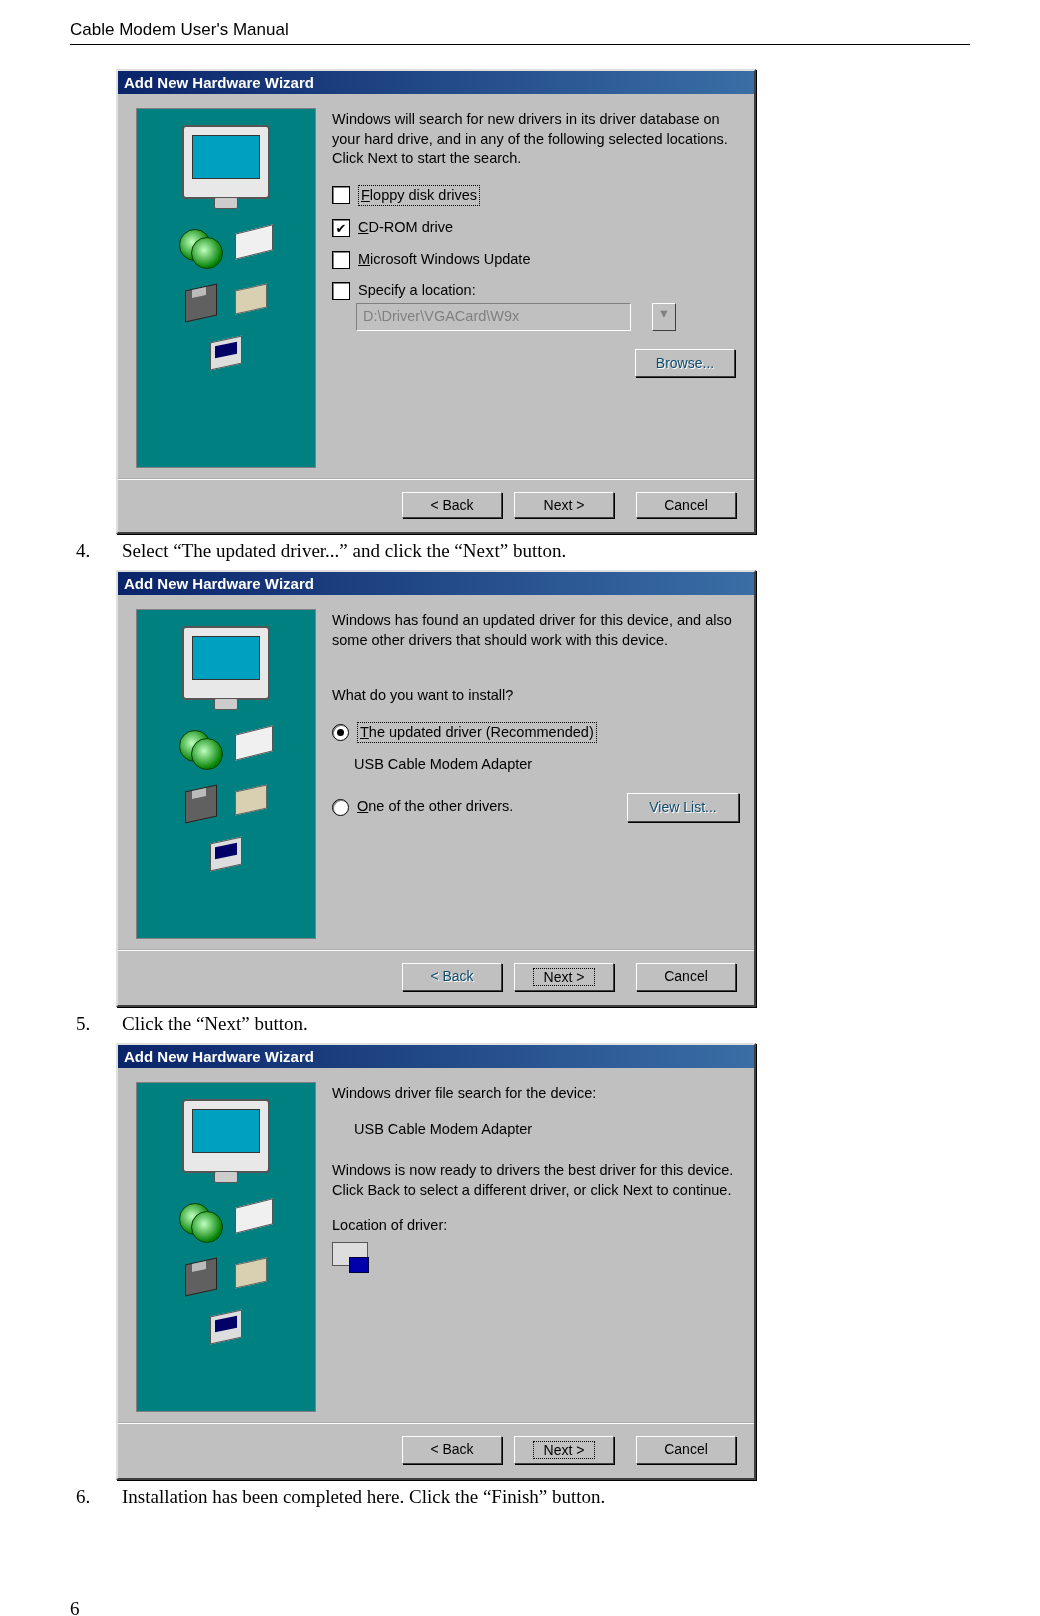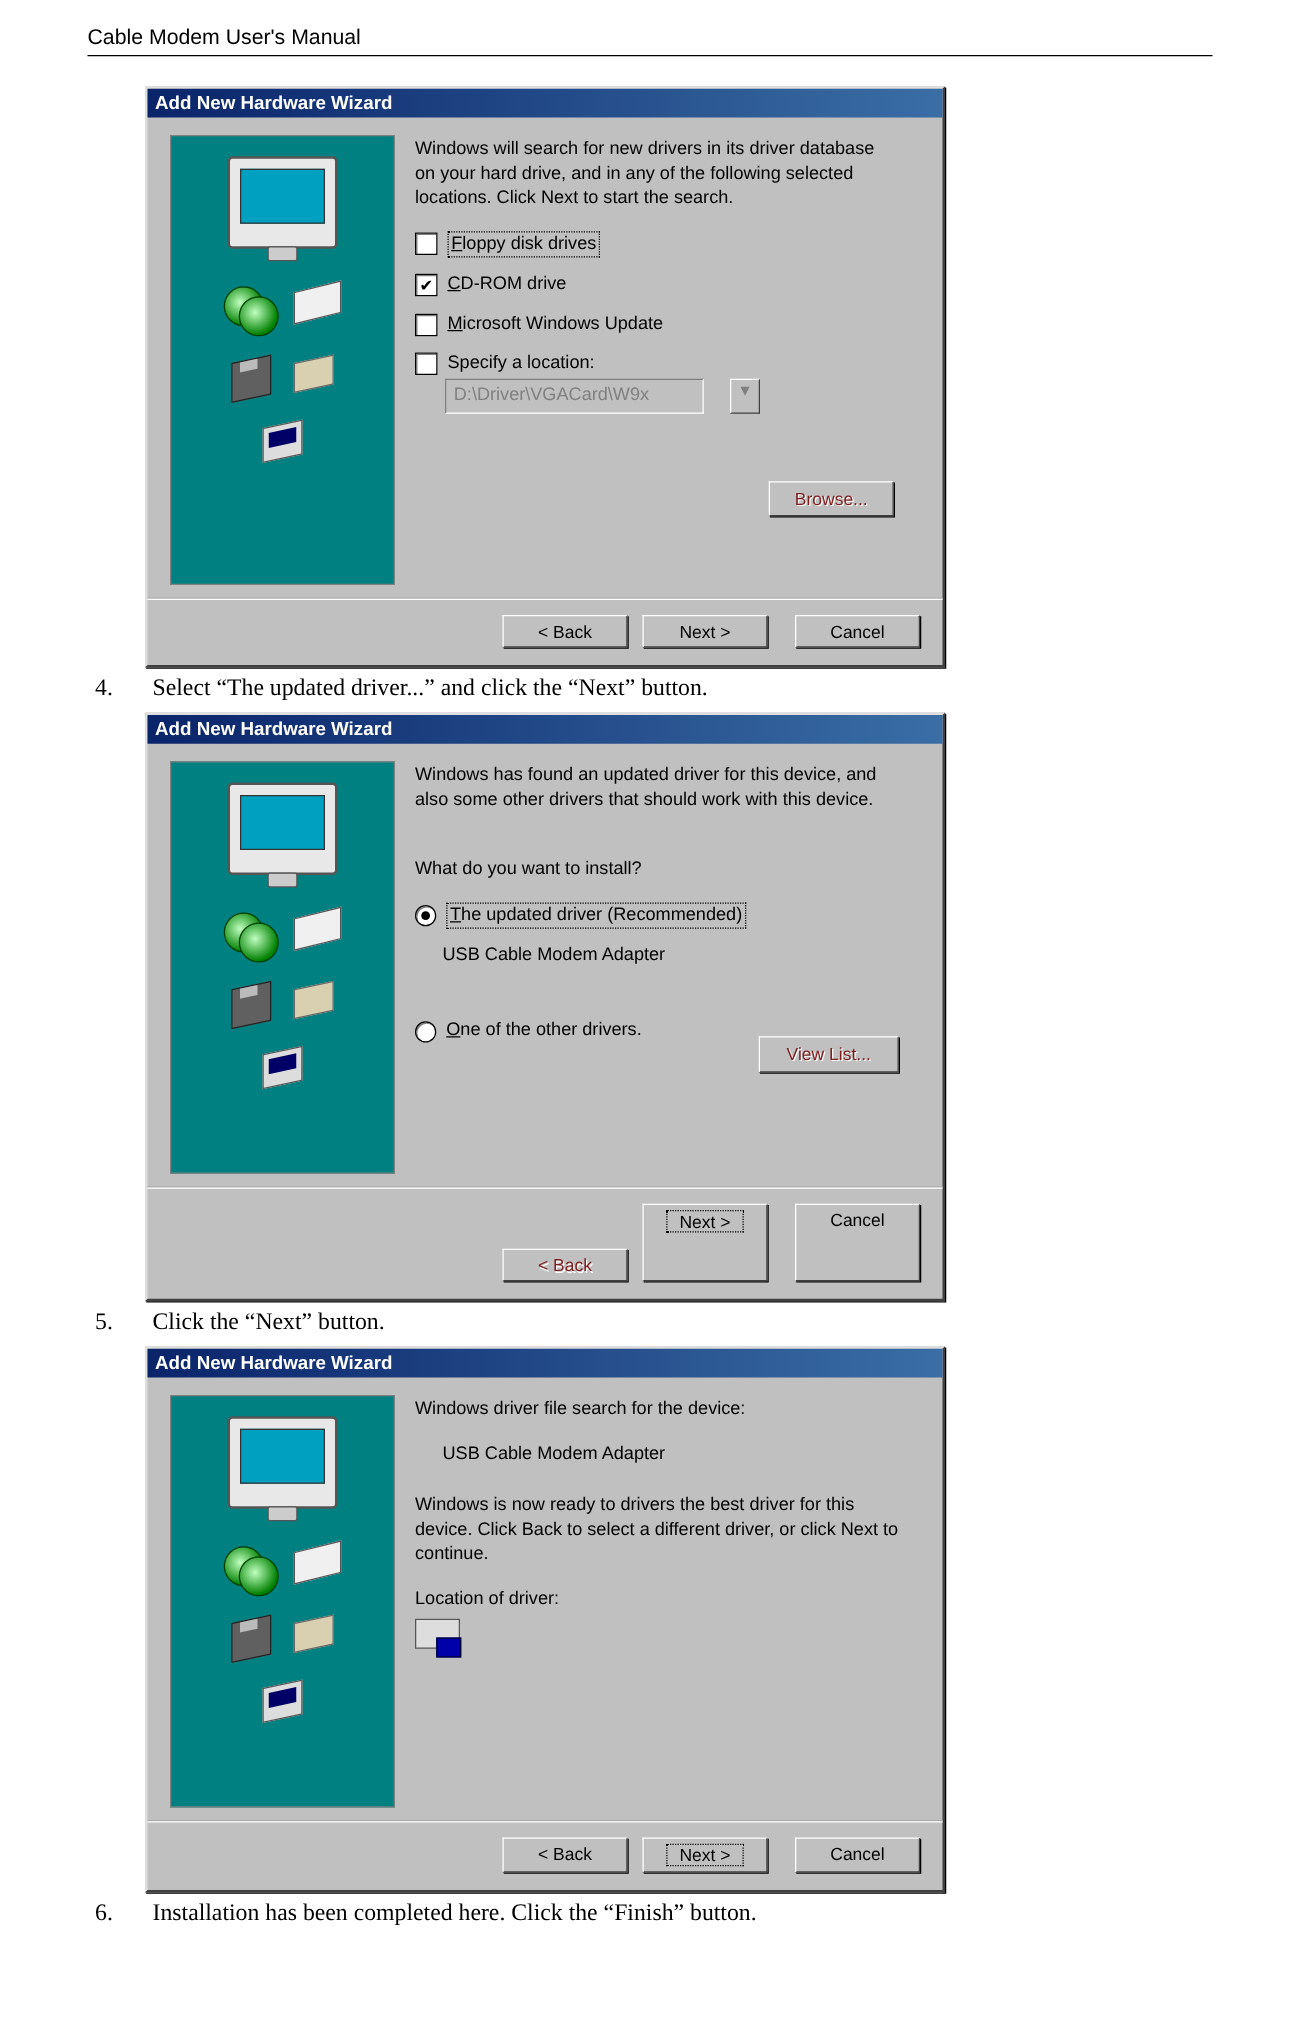--- a/index.html
+++ b/index.html
@@ -55,21 +55,21 @@
   }
   .titlebar {
     background: linear-gradient(to right, #0a246a, #3a6ea5);
     color: #fff;
     font-weight: bold;
     padding: 3px 6px;
     font-size: 15px;
   }
   .dlg-body {
     display: flex;
-    padding: 14px 31px 0 18px;
+    padding: 14px 11px 0 18px;
     justify-content: space-between;
   }
   .sidepanel {
     width: 180px;
     flex: 0 0 180px;
     background: #008080;
     border: 1px solid #808080;
     box-sizing: border-box;
     padding: 10px;
     display: flex;
@@ -193,21 +193,21 @@
   .radio.sel::before {
     content:""; width:7px; height:7px; background:#000; border-radius:50%;
   }
   .dotted-focus {
     border: 1px dotted #000;
     padding: 0 2px;
   }
   .underline-first::first-letter { text-decoration: underline; }
 
   .path-field {
-    display:flex; width: 252px; margin-left: 24px; margin-top:-4px;gap:21px;
+    display:flex; width: 320px; margin-left: 24px; margin-top:-4px;gap:21px;
   }
   .path-input {
     flex:1 1 auto;
     background:#c0c0c0;
     border-top:1px solid #808080;
     border-left:1px solid #808080;
     border-right:1px solid #fff;
     border-bottom:1px solid #fff;
     padding:3px 6px;
     color:#808080;
@@ -238,21 +238,21 @@
     text-align: center;
     padding: 4px 0;
     background:#c0c0c0;
     border-top:1px solid #fff;
     border-left:1px solid #fff;
     border-right:1px solid #404040;
     border-bottom:1px solid #404040;
     font-size: 14px;
     box-shadow: 1px 1px 0 #000;
   }
-  .win-btn.disabled { color:#7f1d1d; text-shadow: 1px 1px 0 #fff; margin-top: 36px; }
+  .win-btn.disabled { color:#0c4a6e; text-shadow: 1px 1px 0 #fff; }
   .win-btn .inner-focus {
     display:inline-block; border:1px dotted #000; padding:0 10px;
   }
   .browse-row {
     display:flex; justify-content:flex-end; padding-right: 4px; margin: 18px 0 4px 0;
   }
 
   .viewlist-row {
     display:flex; align-items:center; gap: 16px; margin: 14px 0;
   }

